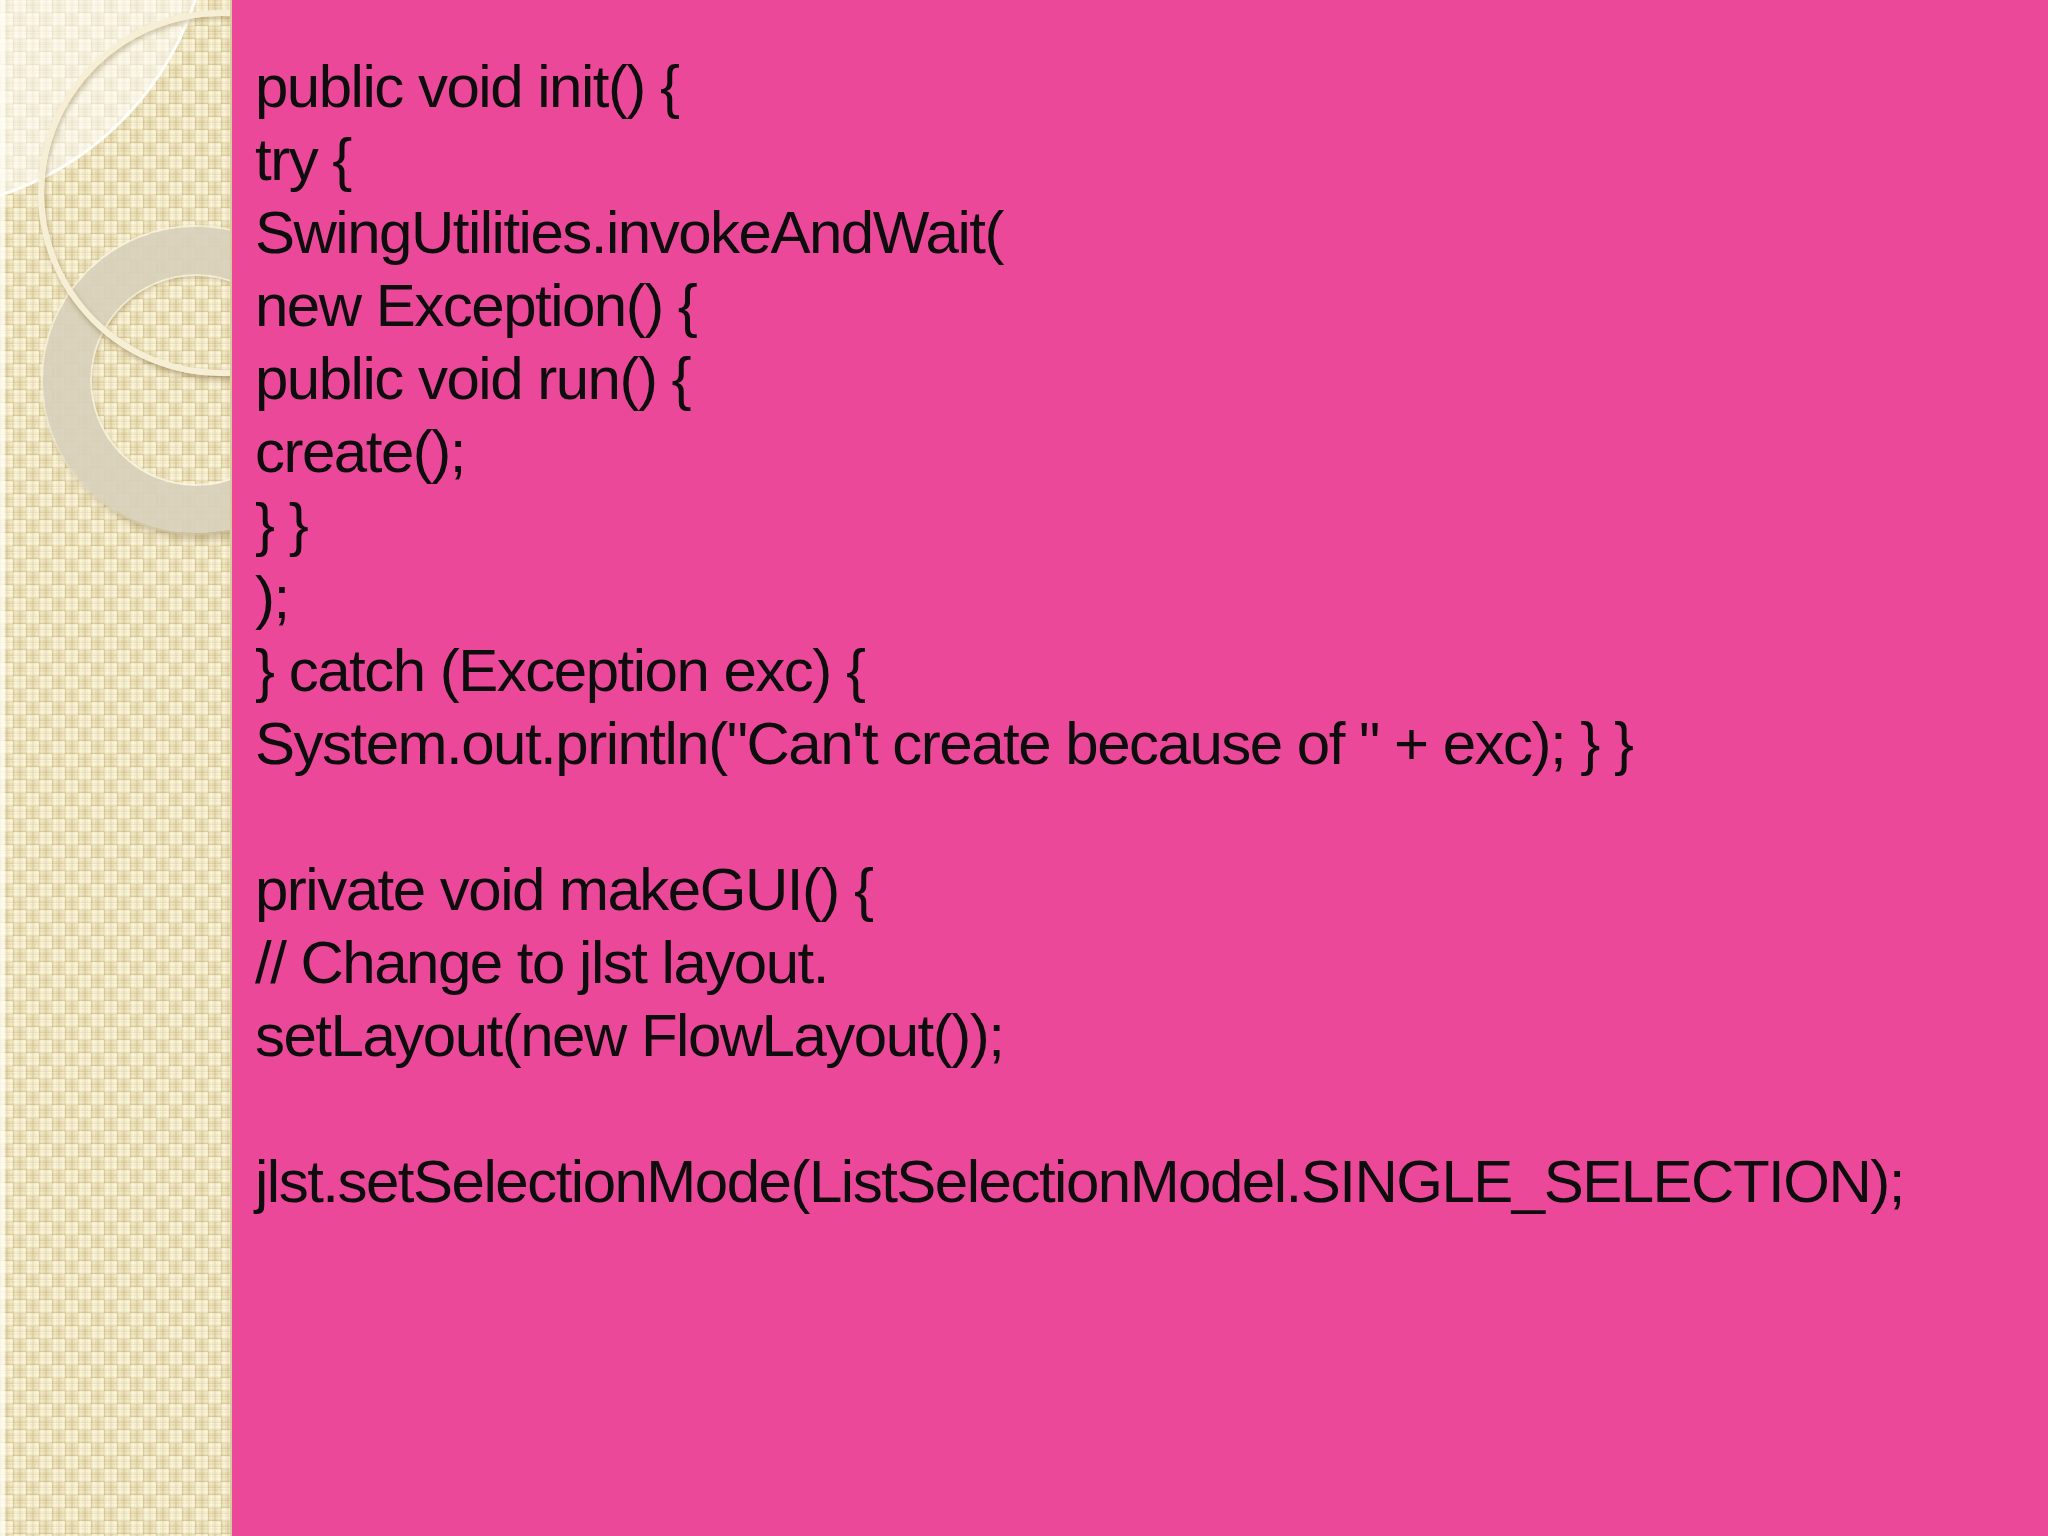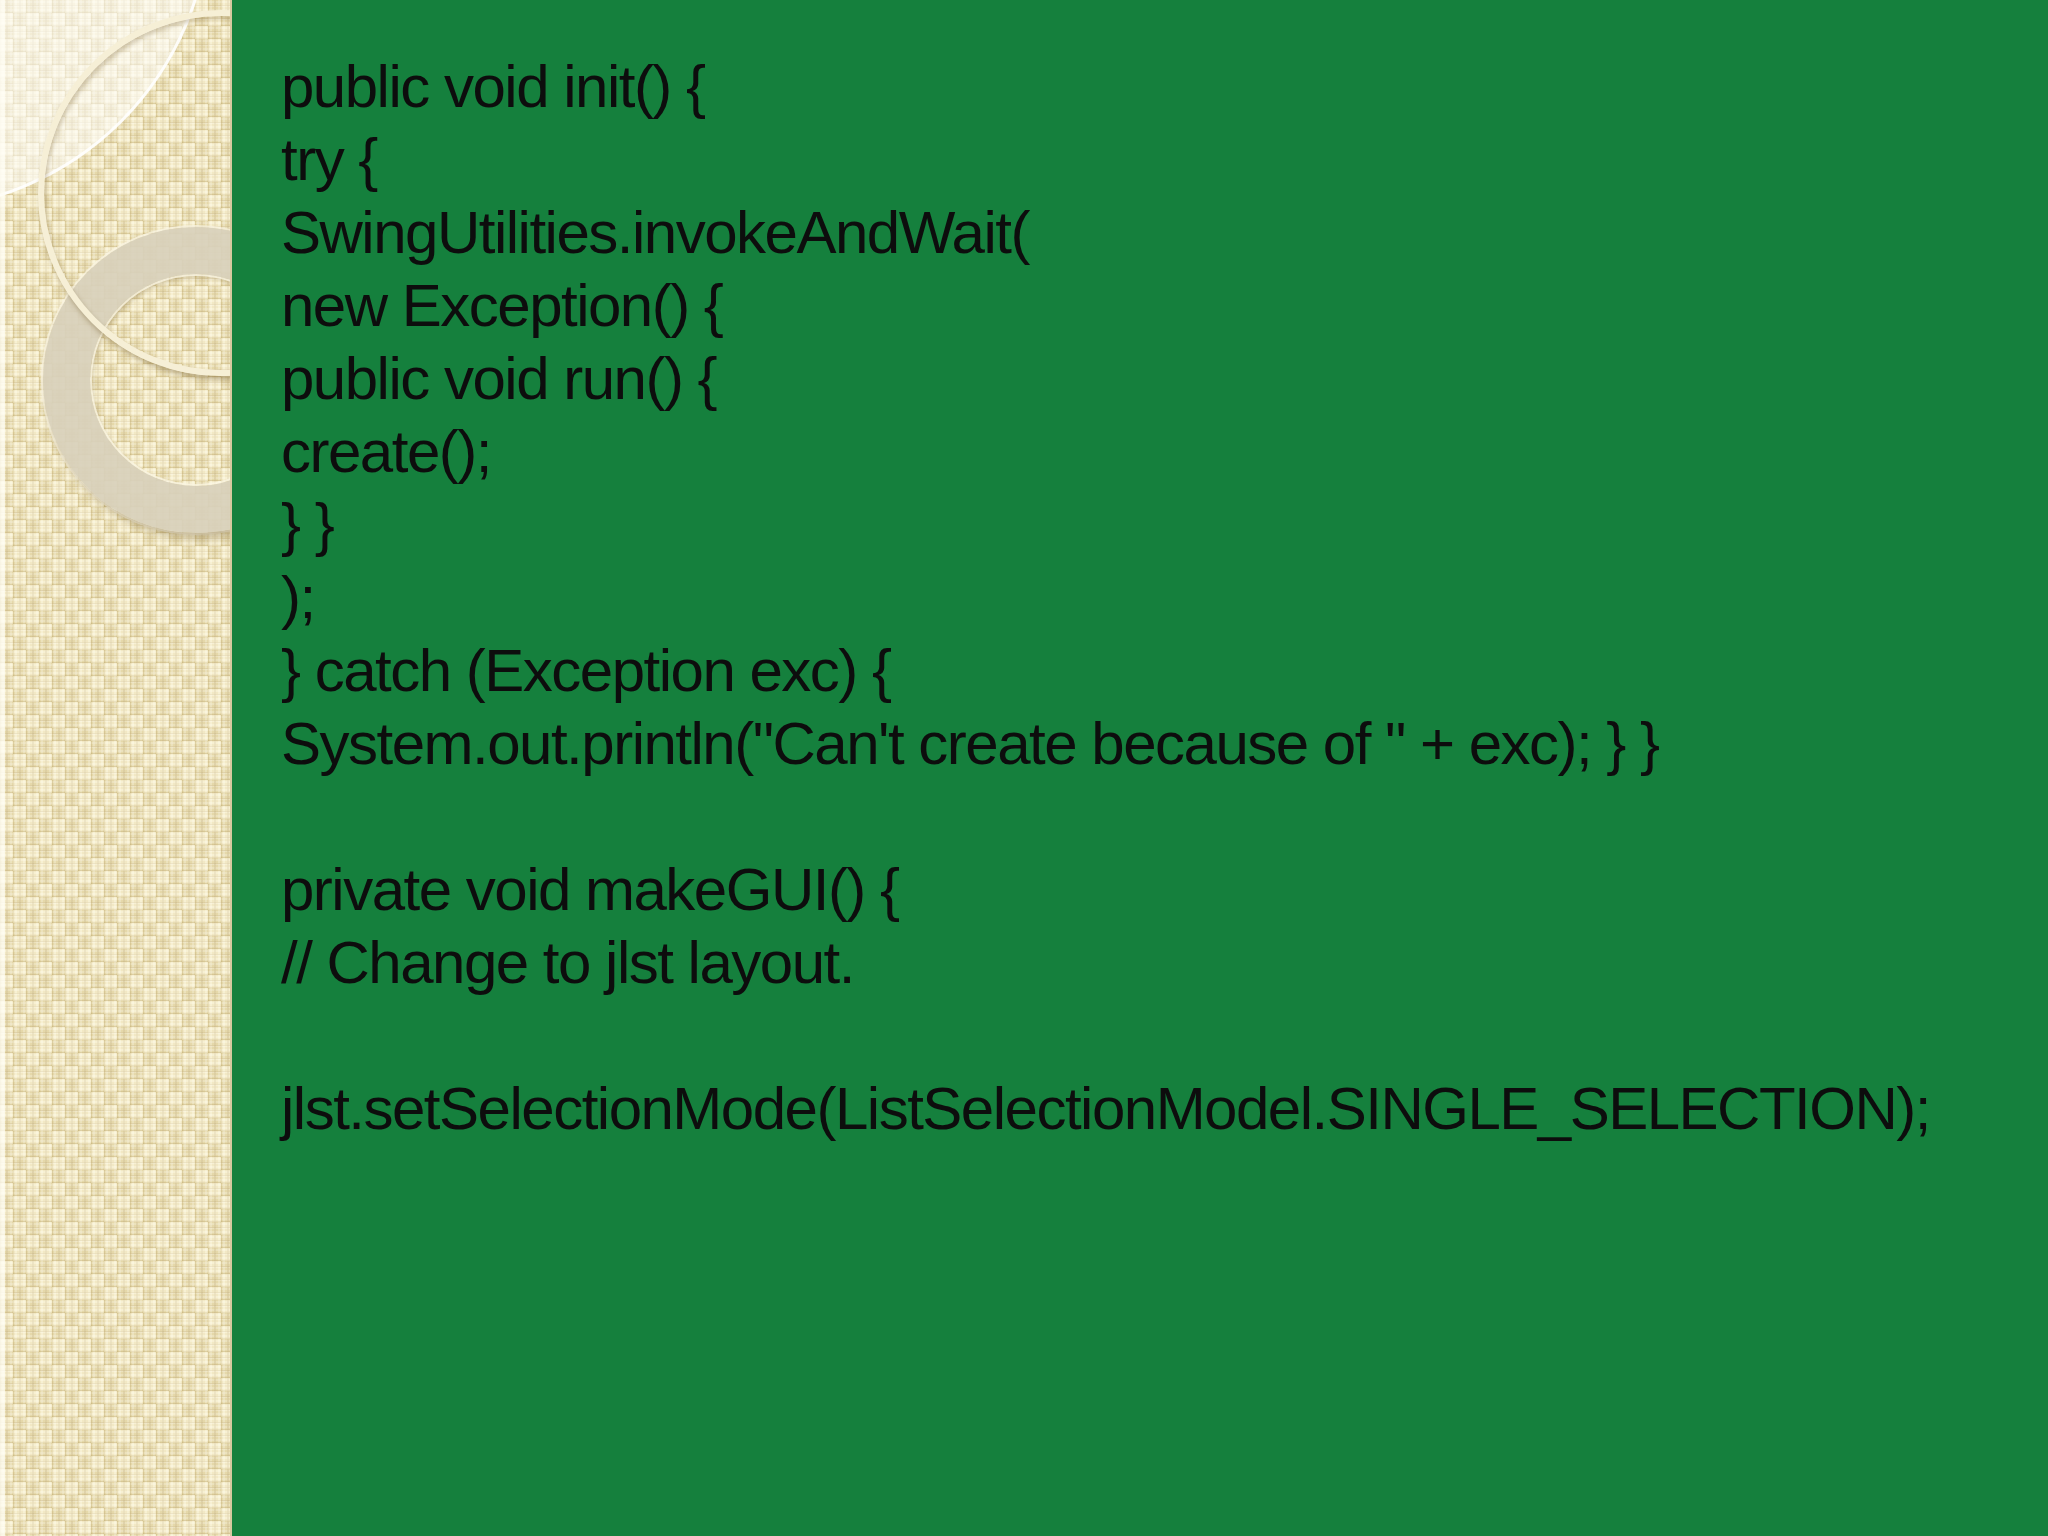--- a/index.html
+++ b/index.html
@@ -77,22 +77,22 @@
       2px 4px 5px rgba(125,102,55,0.45),
       inset 2px 3px 4px rgba(125,102,55,0.30);
     z-index: 3;
   }
 
   
   .content {
     position: absolute;
     left: 232px; top: 0;
     right: 0; bottom: 0;
-    background: #15803d;
-    padding: 50px 20px 0 49px;
+    background: #ec4899;
+    padding: 50px 20px 0 23px;
     box-sizing: border-box;
   }
   .code-line {
     height: 73px;
     line-height: 73px;
     font-size: 60px;
     letter-spacing: -1.5px;
     color: #0d0d0d;
     white-space: pre;
     overflow: visible;
@@ -117,17 +117,18 @@
     <div class="code-line">new Exception() {</div>
     <div class="code-line">public void run() {</div>
     <div class="code-line">create();</div>
     <div class="code-line">} }</div>
     <div class="code-line">);</div>
     <div class="code-line">} catch (Exception exc) {</div>
     <div class="code-line">System.out.println("Can't create because of " + exc); } }</div>
     <div class="code-line"></div>
     <div class="code-line">private void makeGUI() {</div>
     <div class="code-line">// Change to jlst layout.</div>
+    <div class="code-line">setLayout(new FlowLayout());</div>
     <div class="code-line"></div>
     <div class="code-line">jlst.setSelectionMode(ListSelectionModel.SINGLE_SELECTION);</div>
   </div>
 
 </div>
 
 </body></html>

